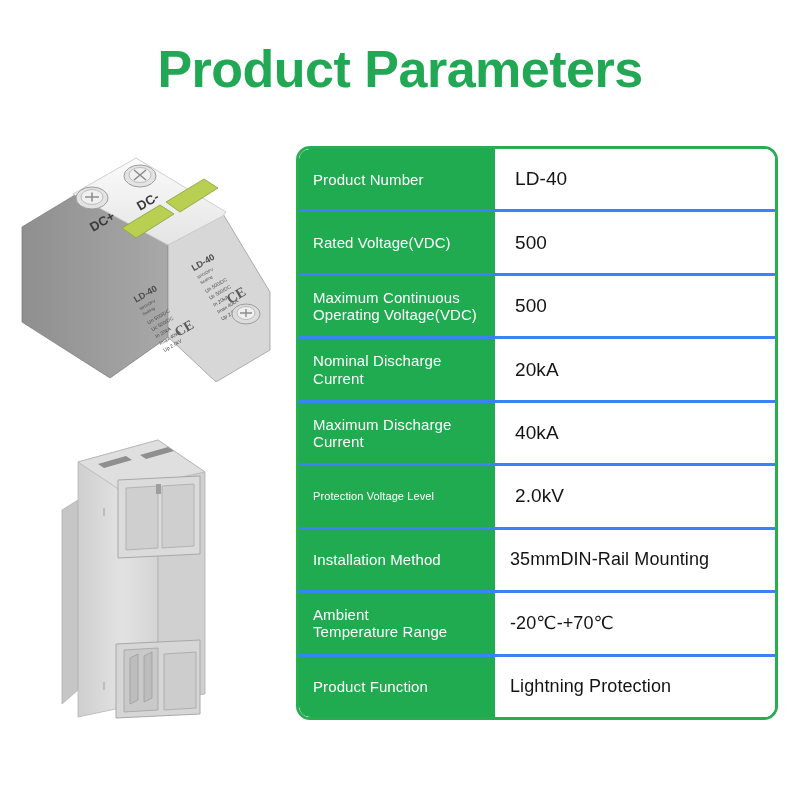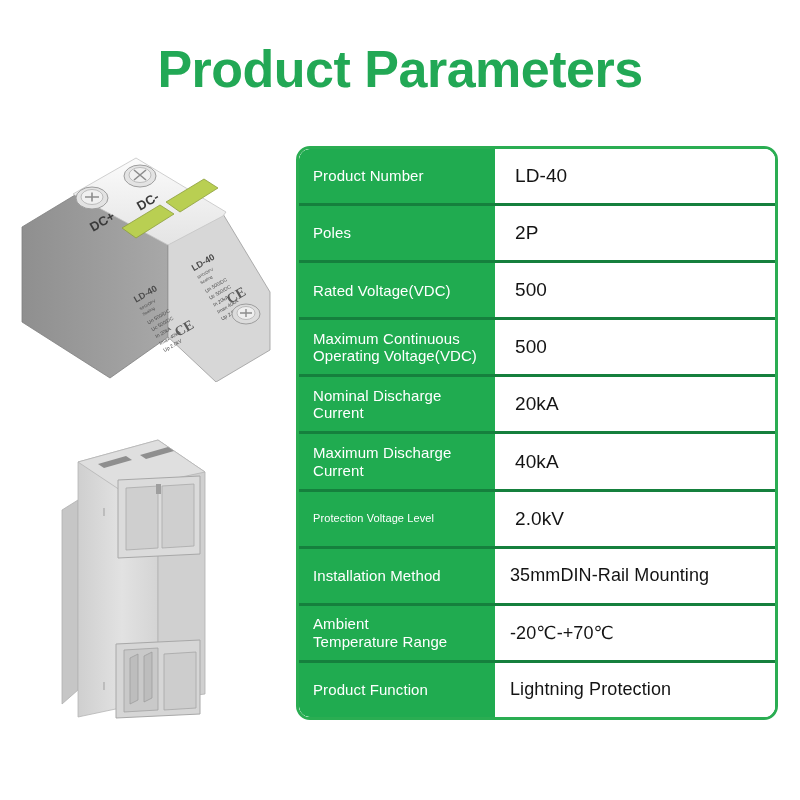--- a/index.html
+++ b/index.html
@@ -35,21 +35,21 @@
     box-sizing:border-box;
     background:#ffffff;
     overflow:hidden;
     display:flex;
     flex-direction:column;
   }
   .row{
     display:flex;
     flex:1 1 0;
     min-height:0;
-    border-bottom:3px solid #15803d;
+    border-bottom:3px solid #3b82f6;
     background:#ffffff;
   }
   .row:last-child{border-bottom:none;}
 
   .cell-label{
     width:196px;
     flex:0 0 196px;
     background:#20ab50;
     color:#ffffff;
     display:flex;
@@ -199,24 +199,20 @@
     </svg>
   </div>
 
   <div class="spec-table">
 
     <div class="row">
       <div class="cell-label">Product Number</div>
       <div class="cell-value">LD-40</div>
     </div>
 
-    <div class="row">
-      <div class="cell-label">Poles</div>
-      <div class="cell-value">2P</div>
-    </div>
 
     <div class="row">
       <div class="cell-label">Rated Voltage(VDC)</div>
       <div class="cell-value">500</div>
     </div>
 
     <div class="row">
       <div class="cell-label small">Maximum Continuous<br>Operating Voltage(VDC)</div>
       <div class="cell-value">500</div>
     </div>

